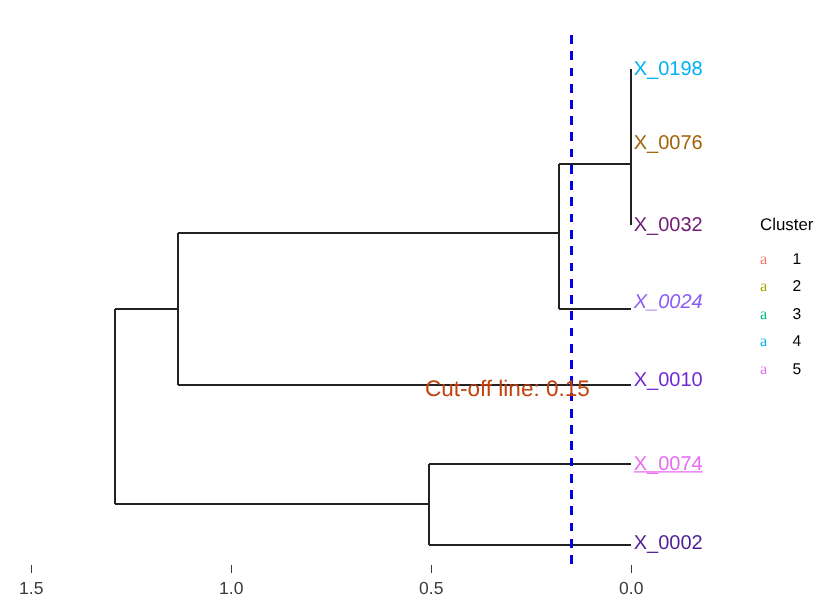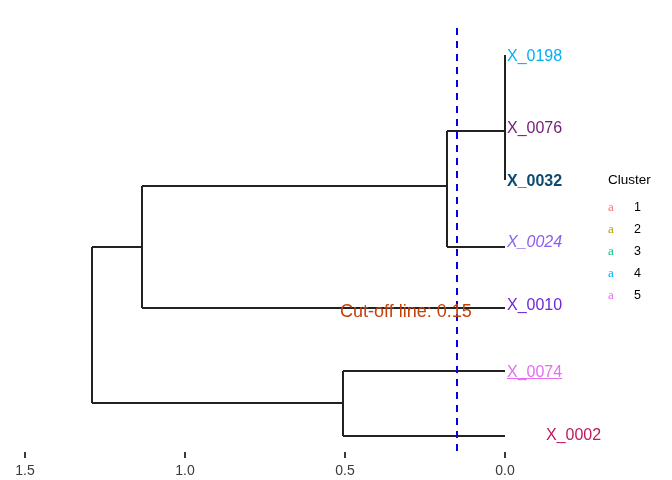--- a/index.html
+++ b/index.html
@@ -118,26 +118,26 @@
       <line x1="25" y1="452" x2="25" y2="458"></line>
       <line x1="185" y1="452" x2="185" y2="458"></line>
       <line x1="345" y1="452" x2="345" y2="458"></line>
       <line x1="505" y1="452" x2="505" y2="458"></line>
     </g>
 
     <line x1="457" y1="28" x2="457" y2="456" stroke="#0000EE" stroke-width="2.2" stroke-dasharray="7,6" shape-rendering="crispEdges"></line>
   </svg>
 
   <div class="leaf-label" style="left:507px; top:48px; color:#00B0F6;">X_0198</div>
-  <div class="leaf-label" style="left:507px; top:120px; color:#701a75;">X_0076</div>
-  <div class="leaf-label" style="left:507px; top:173px; color:#0c4a6e;font-weight:bold;">X_0032</div>
+  <div class="leaf-label" style="left:507px; top:107px; color:#a16207;">X_0076</div>
+  <div class="leaf-label" style="left:507px; top:173px; color:#701a75;">X_0032</div>
   <div class="leaf-label" style="left:507px; top:234px; color:#8b5cf6;font-style:italic;">X_0024</div>
   <div class="leaf-label" style="left:507px; top:297px; color:#6d28d9;">X_0010</div>
   <div class="leaf-label" style="left:507px; top:364px; color:#E76BF3;text-decoration:underline;">X_0074</div>
-  <div class="leaf-label" style="left:507px; top:427px; color:#be185d;margin-left:39px;">X_0002</div>
+  <div class="leaf-label" style="left:507px; top:427px; color:#4c1d95;">X_0002</div>
 
   <div id="cutoff-label" style="left:340px; top:302px;">Cut-off line: 0.15</div>
 
   <div class="axis-tick-label" style="left:25px;  top:462px;">1.5</div>
   <div class="axis-tick-label" style="left:185px; top:462px;">1.0</div>
   <div class="axis-tick-label" style="left:345px; top:462px;">0.5</div>
   <div class="axis-tick-label" style="left:505px; top:462px;">0.0</div>
 
   <div id="legend">
     <div id="legend-title">Cluster</div>

